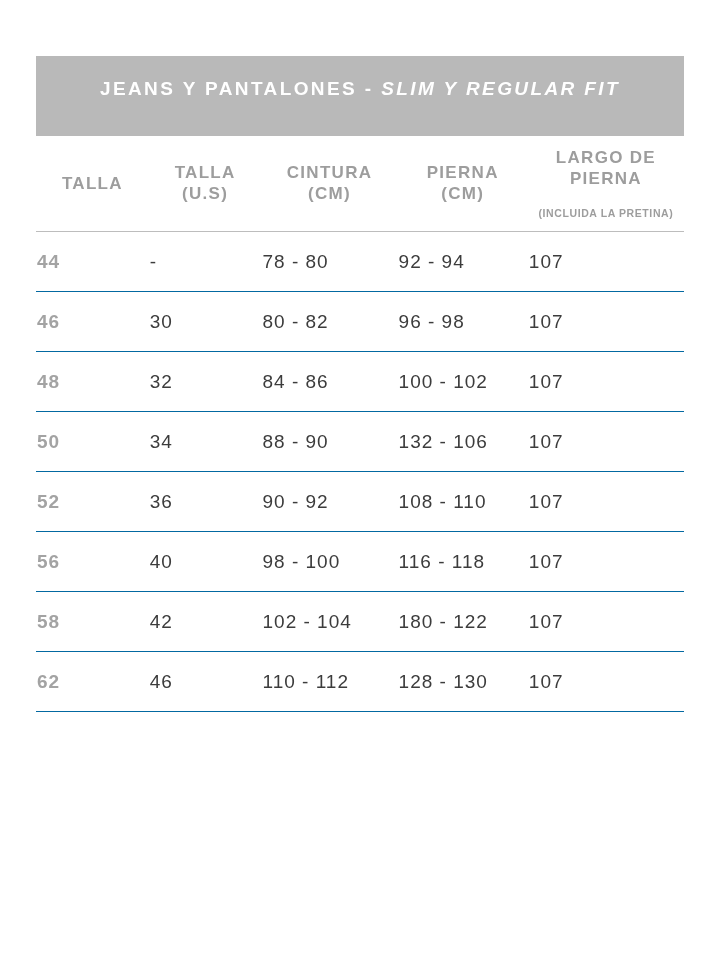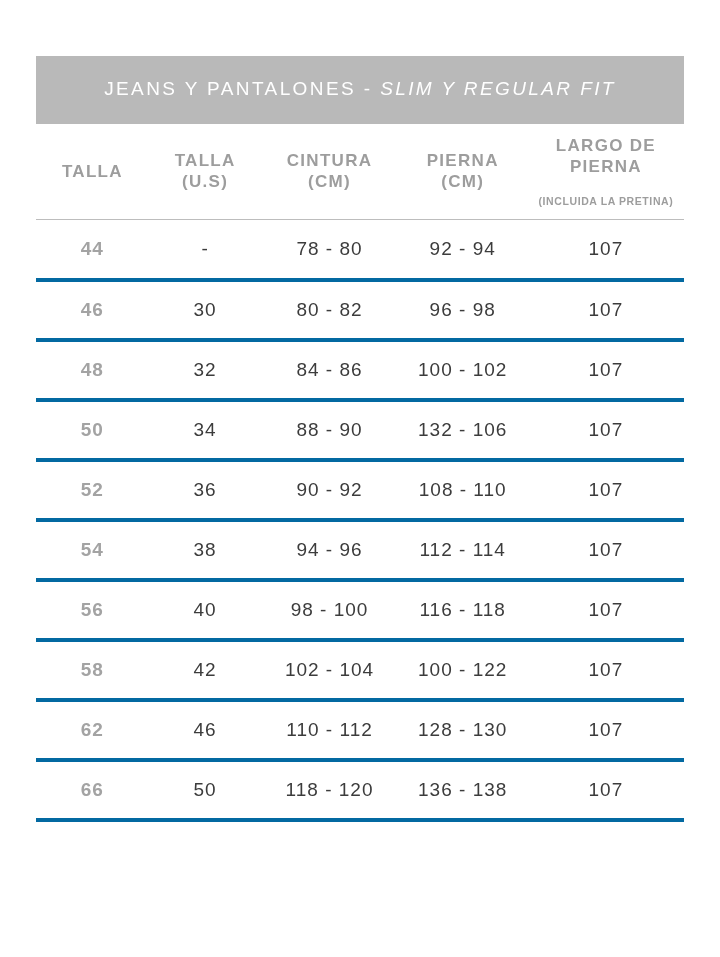--- a/index.html
+++ b/index.html
@@ -6,27 +6,27 @@
   html, body { margin: 0; padding: 0; }
   body {
     width: 720px; height: 957px;
     background: #ffffff;
     font-family: "Liberation Sans", sans-serif;
     overflow: hidden;
   }
   .page { padding: 56px 36px 0 36px; }
 
   .title-bar {
-    height: 68px;
+    height: 80px;
     background: #b9b9b9;
     color: #ffffff;
     text-align: center;
     line-height: 65px;
     font-size: 19px;
-    font-weight: 400;
+    font-weight: 700;
     letter-spacing: 2.4px;
     white-space: nowrap;
   }
   .title-bar .fit { font-style: italic; }
 
   table.size-table {
     width: 100%;
     border-collapse: collapse;
     table-layout: fixed;
   }
@@ -49,23 +49,23 @@
   }
   thead th .subnote {
     display: block;
     font-size: 10.5px;
     letter-spacing: 0.6px;
     margin-top: 18px;
     font-weight: 700;
   }
 
   tbody td {
-    border-bottom: 4px solid #0369a1;
+    border-bottom: 1px solid #0369a1;
     height: 60px;
-    text-align: center;
+    text-align: left;
     vertical-align: middle;
     font-size: 19px;
     color: #3c3c3c;
     letter-spacing: 1px;
   }
   tbody td.size-col {
     color: #a3a3a3;
     font-weight: 700;
   }
 </style>
@@ -123,49 +123,35 @@
         <td>107</td>
       </tr>
       <tr>
         <td class="size-col">52</td>
         <td>36</td>
         <td>90 - 92</td>
         <td>108 - 110</td>
         <td>107</td>
       </tr>
       <tr>
-        <td class="size-col">54</td>
-        <td>38</td>
-        <td>94 - 96</td>
-        <td>112 - 114</td>
-        <td>107</td>
-      </tr>
-      <tr>
         <td class="size-col">56</td>
         <td>40</td>
         <td>98 - 100</td>
         <td>116 - 118</td>
         <td>107</td>
       </tr>
       <tr>
         <td class="size-col">58</td>
         <td>42</td>
         <td>102 - 104</td>
-        <td>100 - 122</td>
+        <td>180 - 122</td>
         <td>107</td>
       </tr>
       <tr>
         <td class="size-col">62</td>
         <td>46</td>
         <td>110 - 112</td>
         <td>128 - 130</td>
         <td>107</td>
       </tr>
-      <tr>
-        <td class="size-col">66</td>
-        <td>50</td>
-        <td>118 - 120</td>
-        <td>136 - 138</td>
-        <td>107</td>
-      </tr>
     </tbody>
   </table>
 </div>
 
 </body></html>

